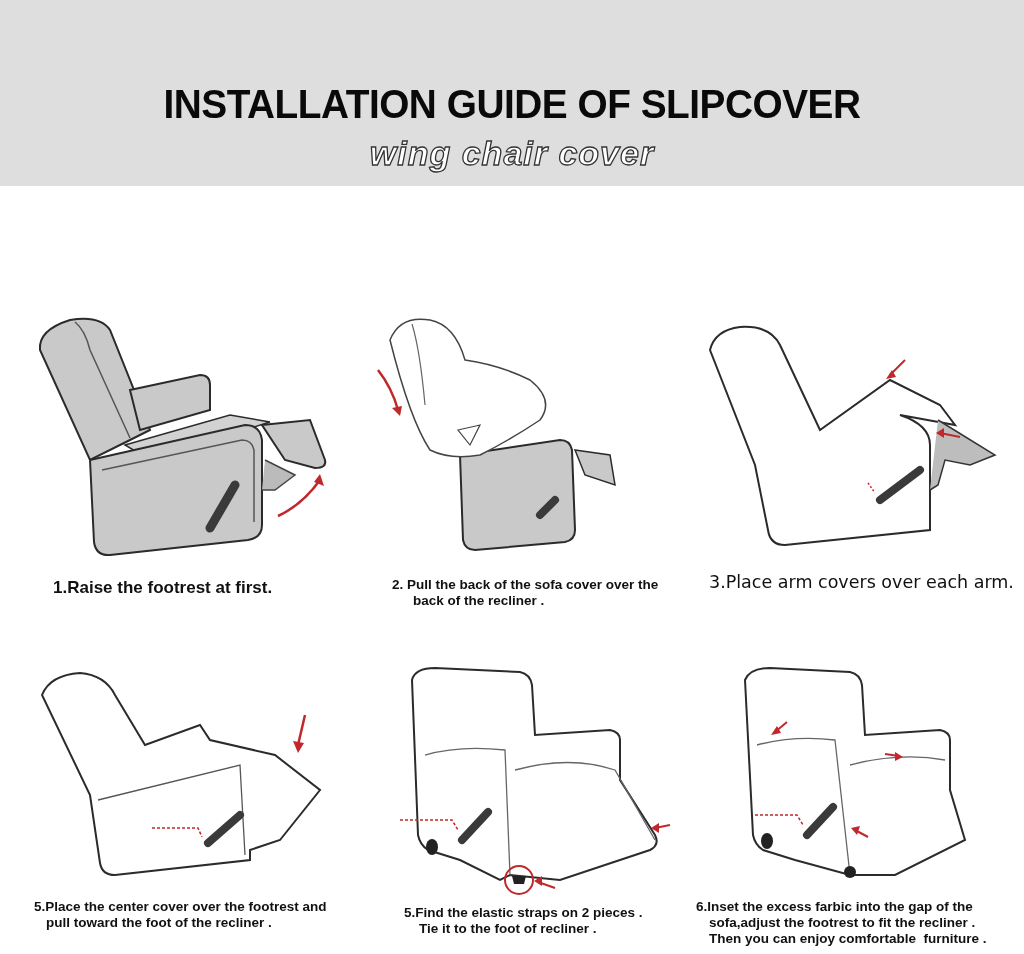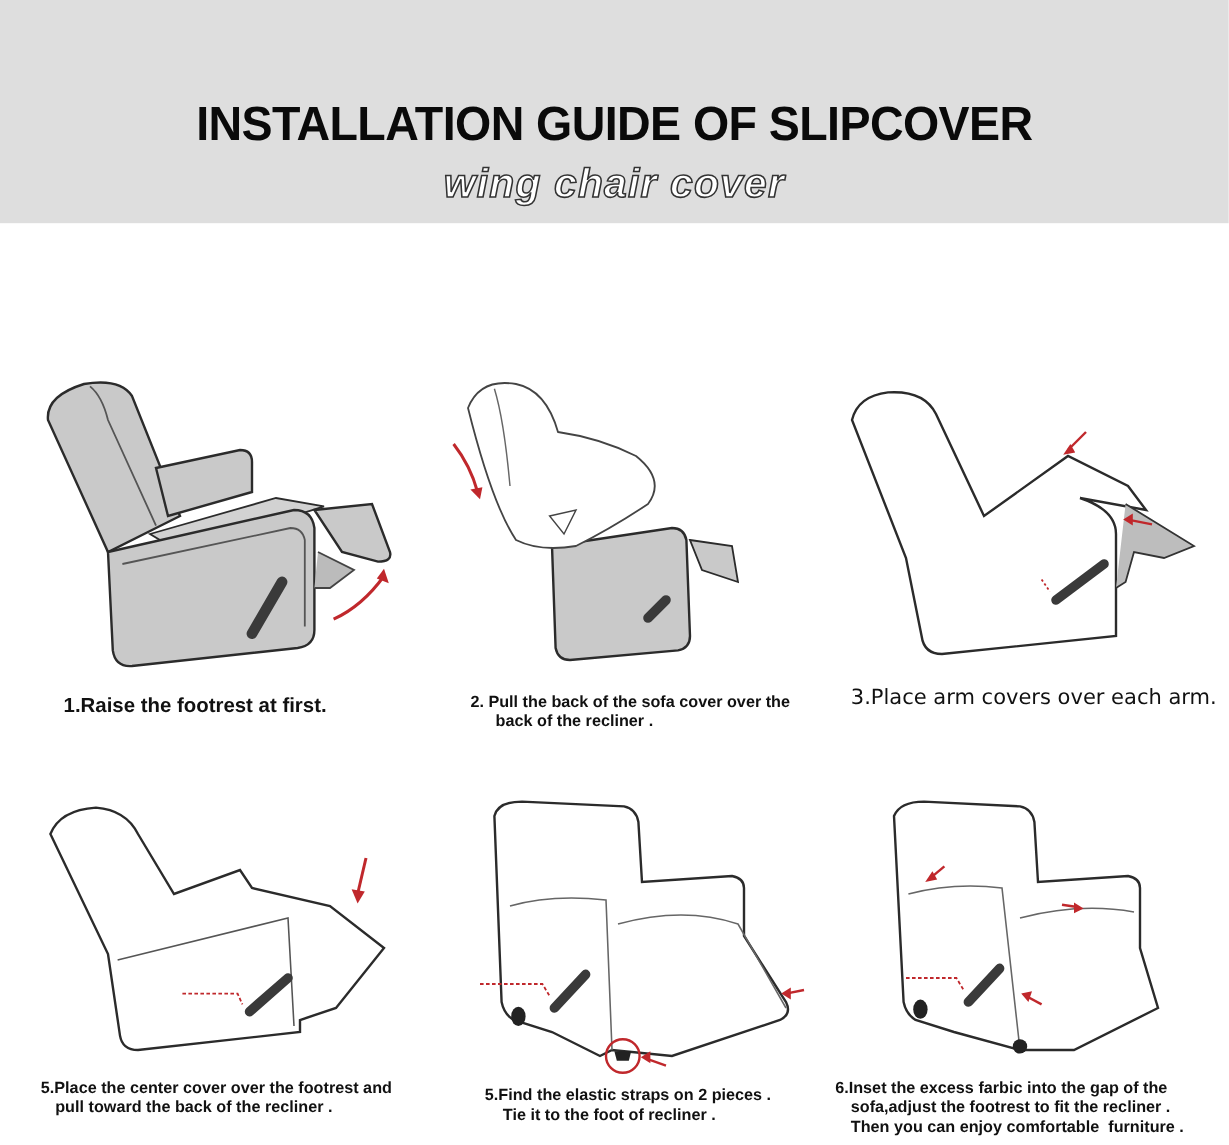--- a/index.html
+++ b/index.html
@@ -96,21 +96,21 @@
   <svg width="310" height="225">
     <path d="M12,30 Q20,10 50,8 Q75,10 85,30 L115,80 L170,60 L180,75 L245,90 L290,125 L250,175 L220,185 L220,195 L85,210 Q72,210 70,198 L60,130 Z" fill="#fff" stroke="#2b2b2b" stroke-width="2"></path>
     <path d="M68,135 L210,100 L215,190" fill="none" stroke="#555" stroke-width="1.3"></path>
     <path d="M178,178 L210,150" stroke="#3a3a3a" stroke-width="8" stroke-linecap="round"></path>
     <path d="M122,163 L168,163 L172,172" fill="none" stroke="#c0282c" stroke-width="1.5" stroke-dasharray="3,2"></path>
     <path d="M275,50 L268,80" stroke="#c0282c" stroke-width="2.5"></path>
     <path d="M263,76 L268,88 L274,78 Z" fill="#c0282c"></path>
   </svg>
 </div>
 <div class="caption cap-sm" style="left:34px;top:899px;">5.Place the center cover over the footrest and</div>
-<div class="caption cap-sm" style="left:46px;top:915px;">pull toward the back of the recliner .</div>
+<div class="caption cap-sm" style="left:46px;top:915px;">pull toward the foot of the recliner .</div>
 
 <div class="panel" style="left:400px;top:660px;width:280px;height:240px;">
   <svg width="280" height="240">
     <path d="M12,20 Q15,8 35,8 L120,12 Q130,14 132,25 L135,75 L210,70 Q220,72 220,80 L220,120 L255,175 Q260,185 250,190 L160,220 L110,215 L100,220 L60,200 L28,190 Q20,185 18,175 Z" fill="#fff" stroke="#2b2b2b" stroke-width="2"></path>
     <path d="M25,95 Q60,85 105,90 L110,215" fill="none" stroke="#666" stroke-width="1.3"></path>
     <path d="M115,110 Q170,95 215,110 L255,180" fill="none" stroke="#666" stroke-width="1.3"></path>
     <path d="M62,180 L88,152" stroke="#3a3a3a" stroke-width="8" stroke-linecap="round"></path>
     <ellipse cx="32" cy="187" rx="6" ry="8" fill="#222"></ellipse>
     <path d="M0,160 L52,160 L58,170" fill="none" stroke="#c0282c" stroke-width="1.5" stroke-dasharray="3,2"></path>
     <circle cx="119" cy="220" r="14" fill="none" stroke="#c0282c" stroke-width="2"></circle>

